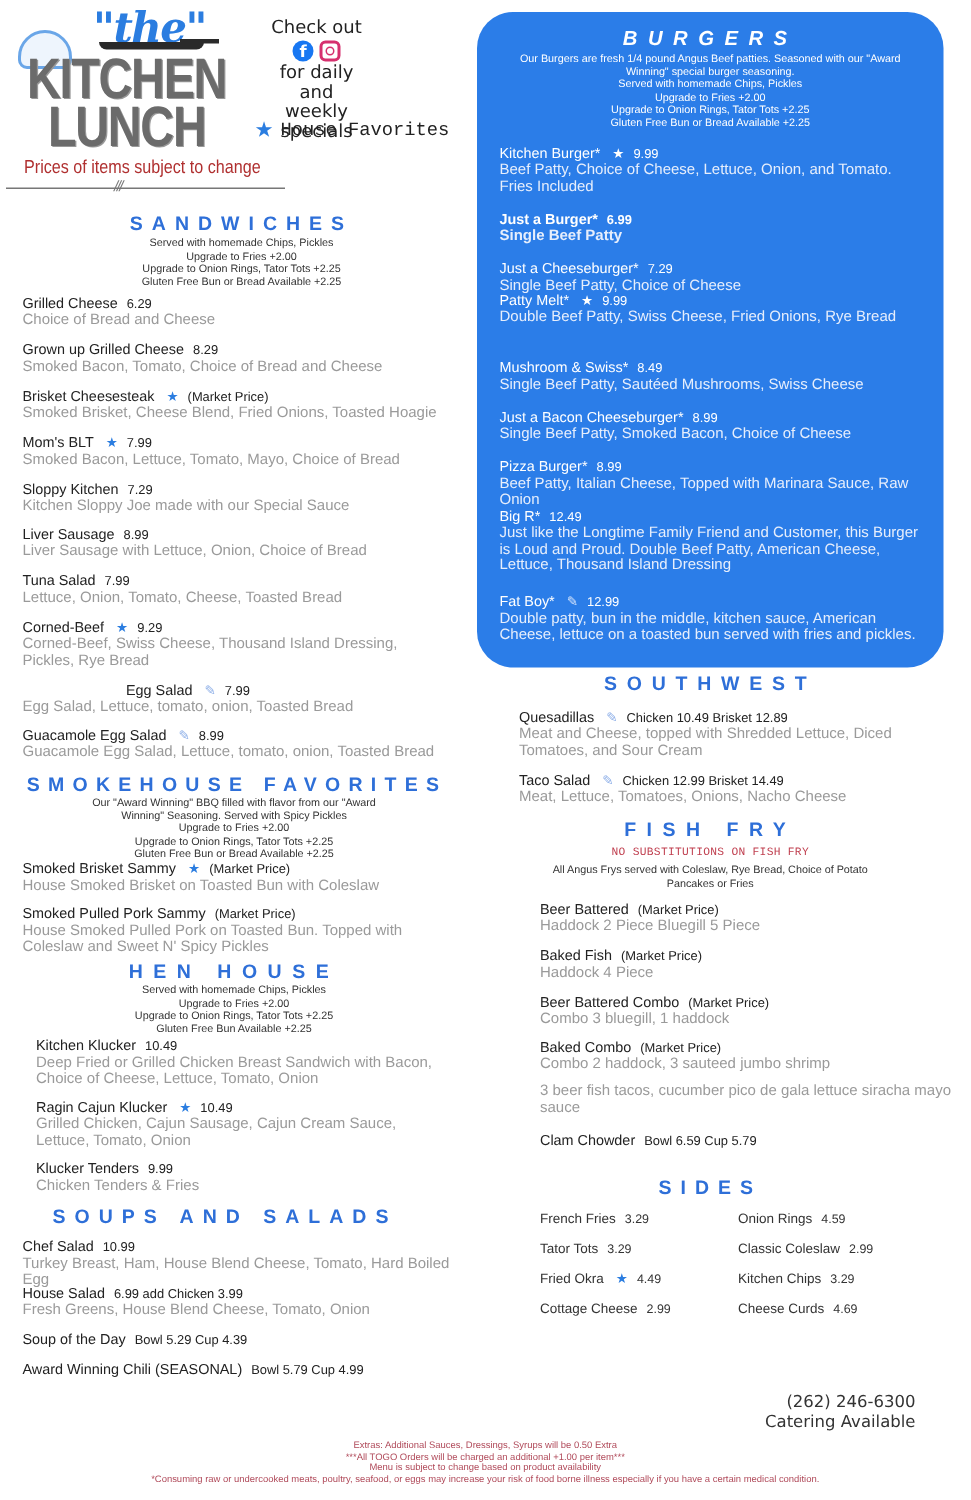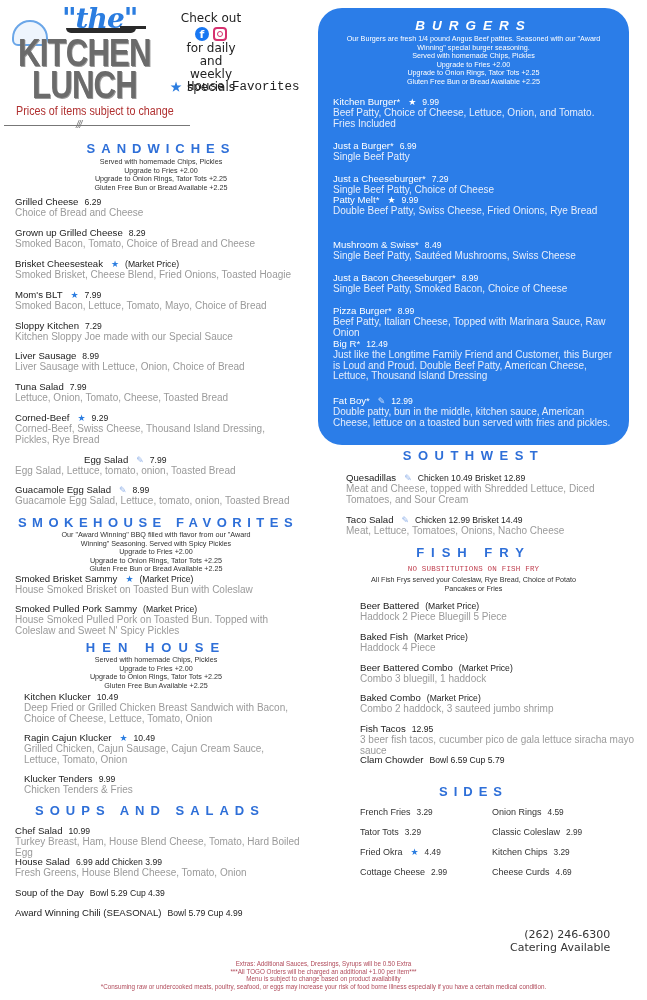--- a/index.html
+++ b/index.html
@@ -213,21 +213,21 @@
       <div>Served with homemade Chips, Pickles</div>
       <div>Upgrade to Fries +2.00</div>
       <div>Upgrade to Onion Rings, Tator Tots +2.25</div>
       <div>Gluten Free Bun or Bread Available +2.25</div>
     </div>
 
     <div class="abs item" style="top:88px;width:305px;">
       <div class="name"><span>Kitchen Burger*</span><span class="star">★</span><span class="price">9.99</span></div>
       <div class="desc">Beef Patty, Choice of Cheese, Lettuce, Onion, and Tomato. Fries Included</div>
     </div>
-    <div class="abs item" style="top:132px;">
+    <div class="abs item" style="top:132px;font-weight:bold;">
       <div class="name"><span>Just a Burger*</span><span class="price">6.99</span></div>
       <div class="desc">Single Beef Patty</div>
     </div>
     <div class="abs item" style="top:165px;">
       <div class="name"><span>Just a Cheeseburger*</span><span class="price">7.29</span></div>
       <div class="desc">Single Beef Patty, Choice of Cheese</div>
     </div>
     <div class="abs item" style="top:186px;">
       <div class="name"><span>Patty Melt*</span><span class="star">★</span><span class="price">9.99</span></div>
       <div class="desc">Double Beef Patty, Swiss Cheese, Fried Onions, Rye Bread</div>
@@ -263,42 +263,41 @@
   </div>
   <div class="abs item" style="top:514px;left:13px;width:300px;">
     <div class="name"><span>Taco Salad</span><span class="pepper">✎</span><span class="price">Chicken 12.99  Brisket 14.49</span></div>
     <div class="desc">Meat, Lettuce, Tomatoes, Onions, Nacho Cheese</div>
   </div>
 
   <div class="abs" style="top:545px;left:0;width:311px;">
     <div class="sec-title" style="letter-spacing:7px;">FISH FRY</div>
     <div class="red-mono" style="margin-top:5px;">NO SUBSTITUTIONS ON FISH FRY</div>
     <div class="sec-sub" style="margin-top:3px;">
-      <div>All Fish Frys served your Coleslaw, Rye Bread, Choice of Potato</div>
+      <div>All Angus Frys served with Coleslaw, Rye Bread, Choice of Potato</div>
       <div>Pancakes or Fries</div>
     </div>
   </div>
   <div class="abs item" style="top:600px;left:27px;">
     <div class="name"><span>Beer Battered</span><span class="mp">(Market Price)</span></div>
     <div class="desc">Haddock 2 Piece Bluegill 5 Piece</div>
   </div>
   <div class="abs item" style="top:631px;left:27px;">
     <div class="name"><span>Baked Fish</span><span class="mp">(Market Price)</span></div>
     <div class="desc">Haddock 4 Piece</div>
   </div>
   <div class="abs item" style="top:662px;left:27px;">
     <div class="name"><span>Beer Battered Combo</span><span class="mp">(Market Price)</span></div>
     <div class="desc">Combo 3 bluegill, 1 haddock</div>
   </div>
   <div class="abs item" style="top:692px;left:27px;">
     <div class="name"><span>Baked Combo</span><span class="mp">(Market Price)</span></div>
     <div class="desc">Combo 2 haddock, 3 sauteed jumbo shrimp</div>
   </div>
   <div class="abs item" style="top:723px;left:27px;">
-    <div class="name"><span>Fish Tacos</span><span class="price">12.95</span></div>
     <div class="desc">3 beer fish tacos, cucumber pico de gala lettuce siracha mayo sauce</div>
   </div>
   <div class="abs item" style="top:754px;left:27px;">
     <div class="name"><span>Clam Chowder</span><span class="price">Bowl 6.59  Cup 5.79</span></div>
   </div>
 
   <div class="abs" style="top:784px;left:0;width:311px;">
     <div class="sec-title" style="letter-spacing:6px;">SIDES</div>
   </div>
   <div class="abs sides-grid" style="top:802px;left:42px;">

